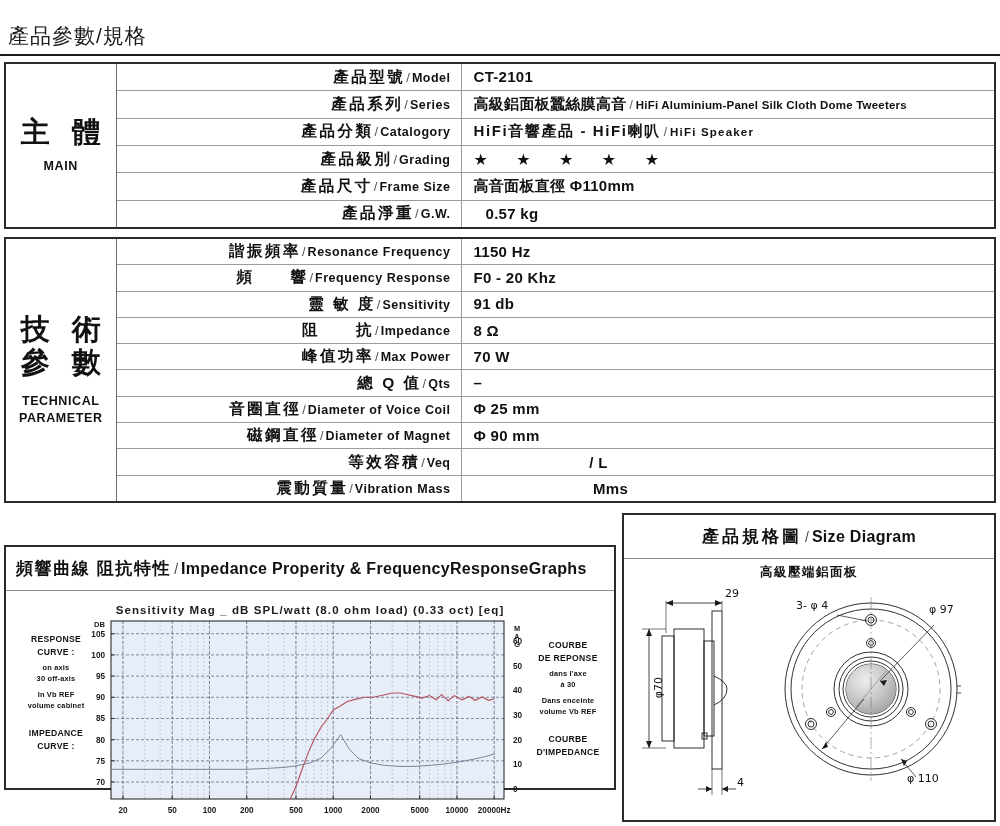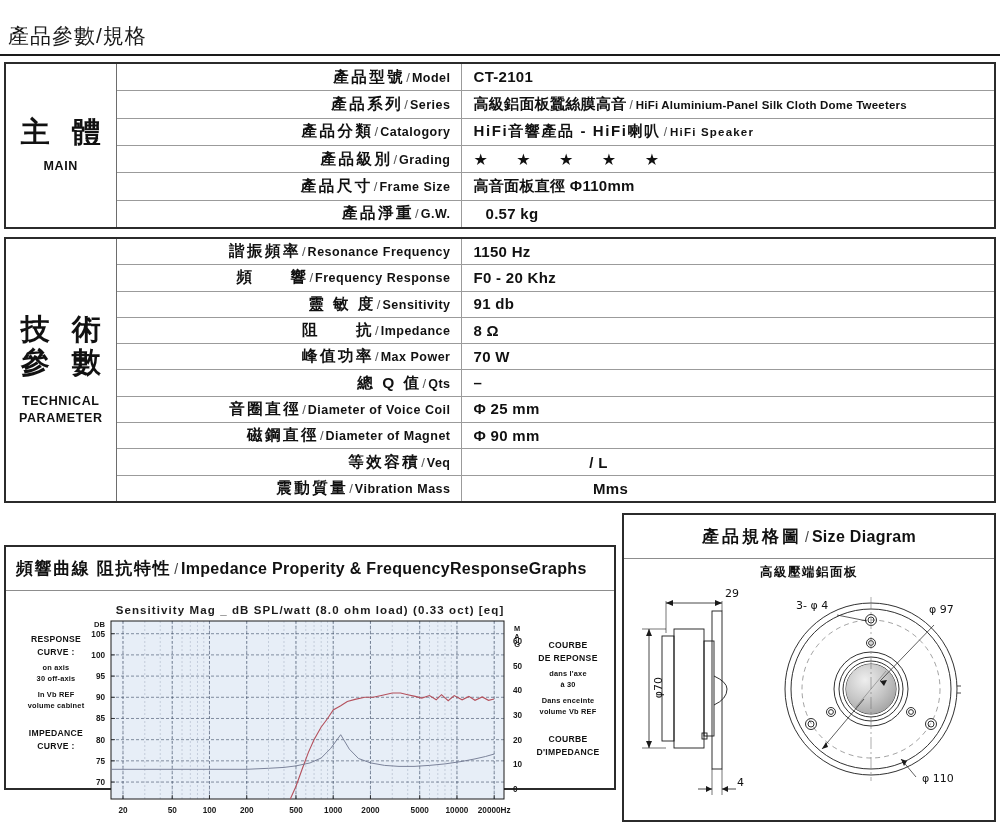--- a/index.html
+++ b/index.html
@@ -578,17 +578,17 @@
             <stop offset="100%" stop-color="#9e9e9e"></stop>
           </radialGradient>
         </defs>
       </svg>
 
       <span class="dim" style="left:101px; top:28px;">29</span>
       <span class="dim-v" style="left:28px;  top:118px;">φ70</span>
       <span class="dim" style="left:113px; top:217px;">4</span>
       <span class="dim" style="left:172px; top:40px;">3- φ 4</span>
       <span class="dim" style="left:305px; top:44px;">φ 97</span>
-      <span class="dim" style="left:298px; top:213px;">φ 110</span>
+      <span class="dim" style="left:283px; top:213px;">φ 110</span>
     </div>
   </div>
 
 </div>
 
 </body></html>

